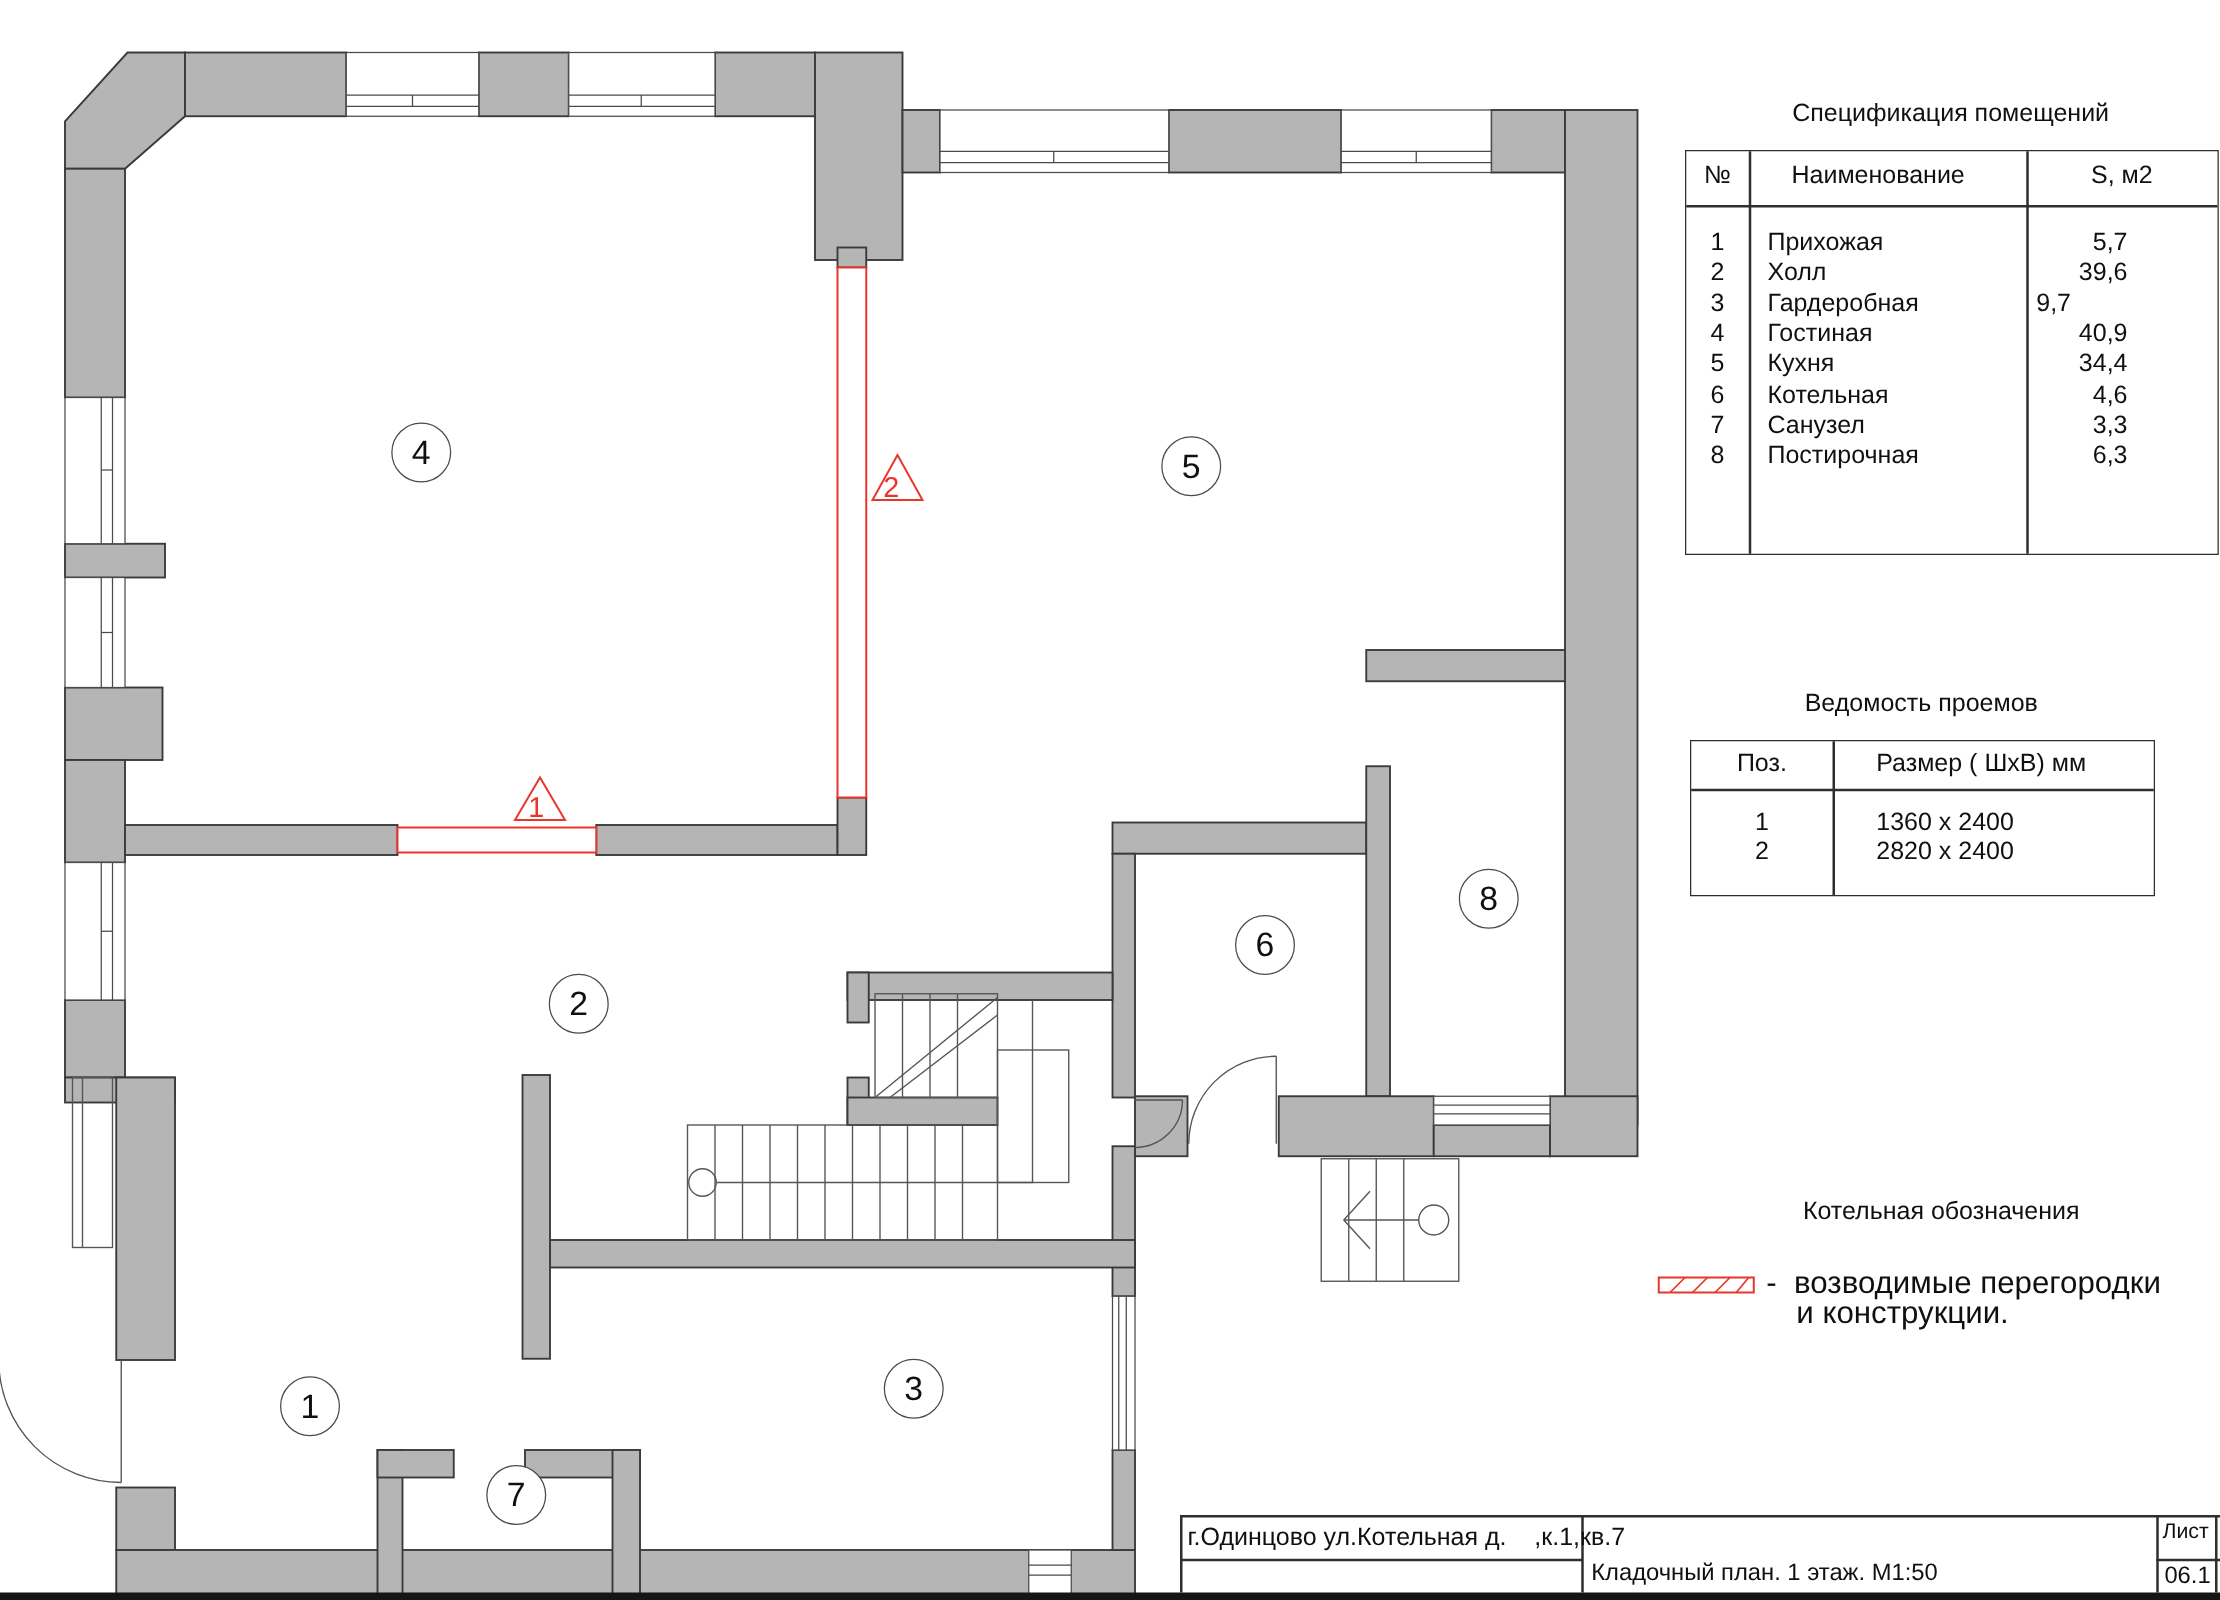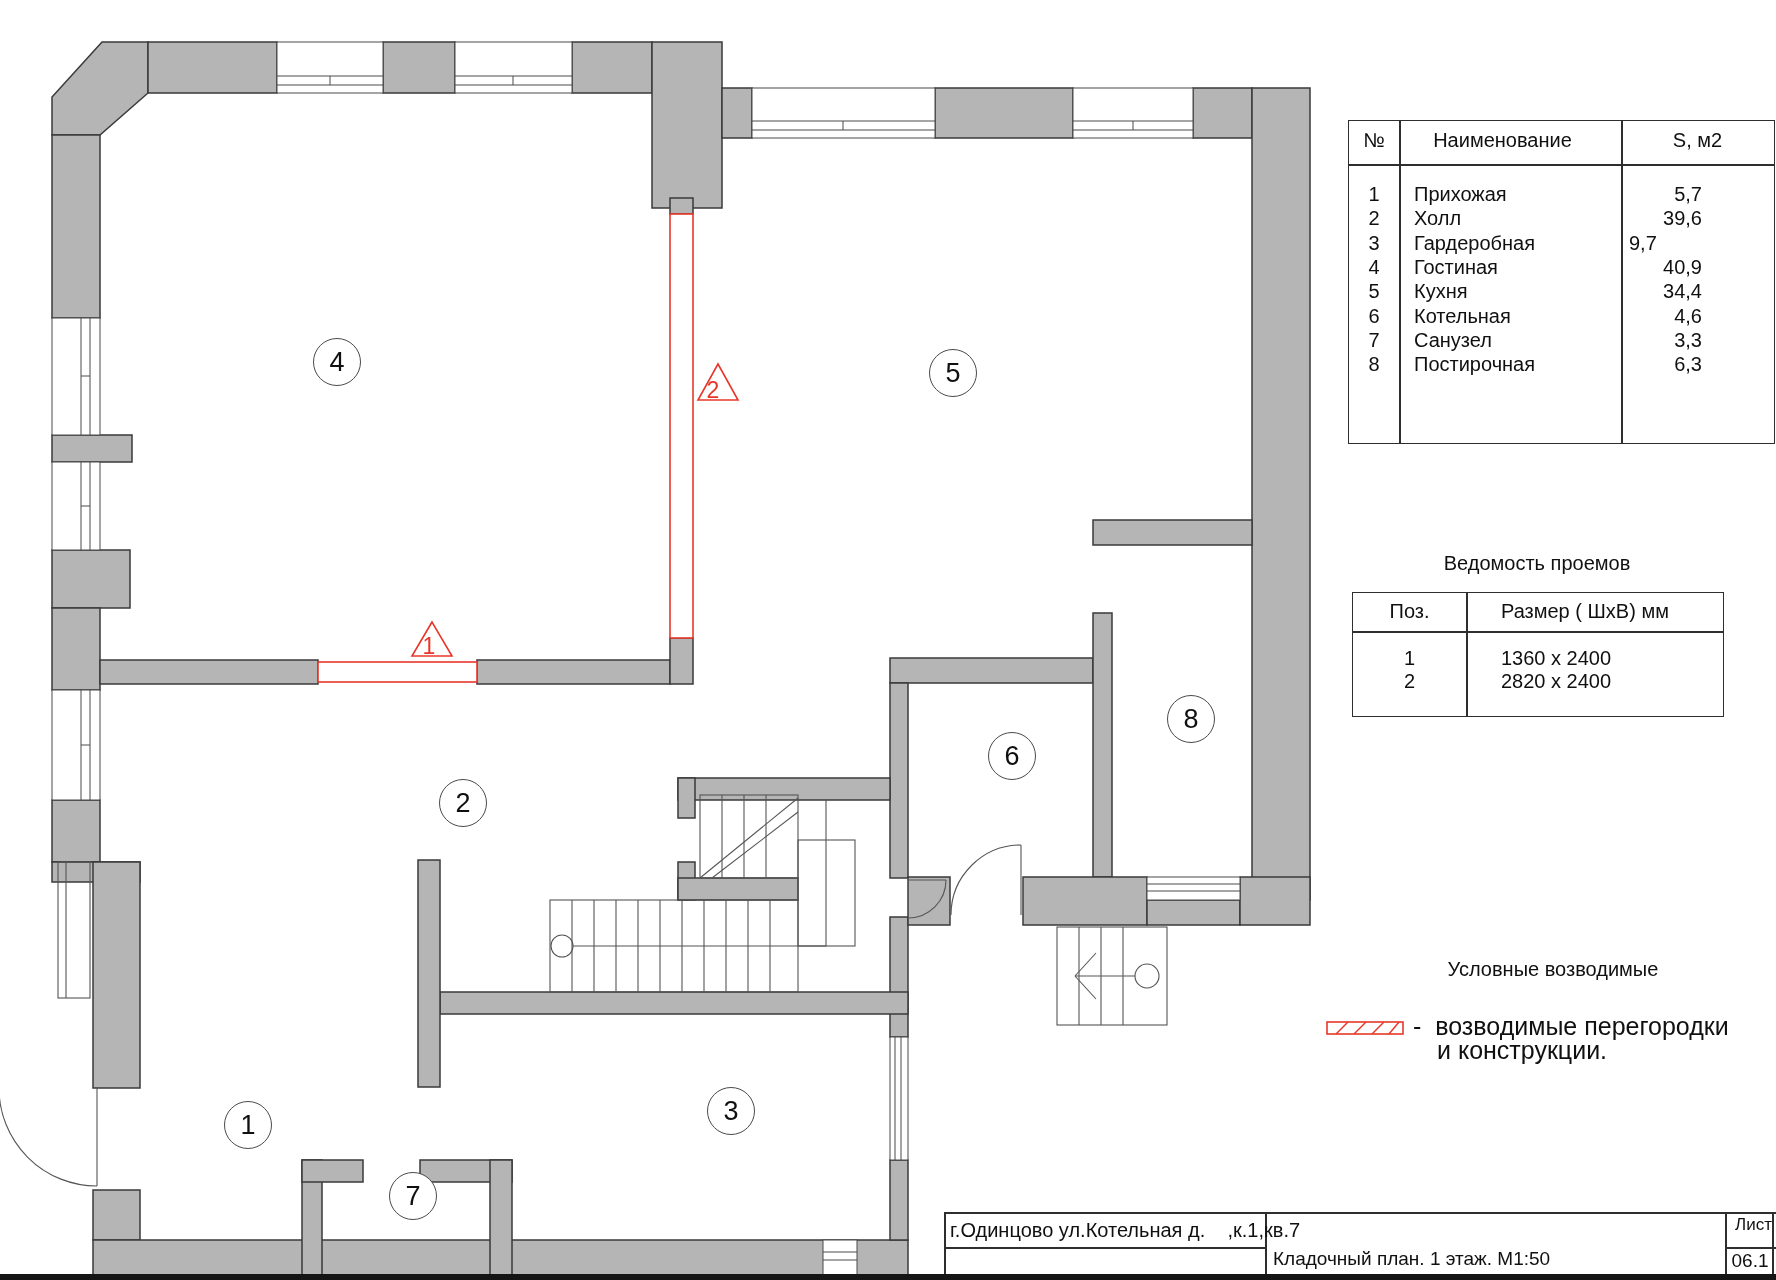--- a/index.html
+++ b/index.html
@@ -238,20 +238,21 @@
   <div class="room-badge" style="left:707px;top:1087px;">3</div>
   <div class="room-badge" style="left:313px;top:338px;">4</div>
   <div class="room-badge" style="left:929px;top:349px;">5</div>
   <div class="room-badge" style="left:988px;top:732px;">6</div>
   <div class="room-badge" style="left:389px;top:1172px;">7</div>
   <div class="room-badge" style="left:1167px;top:695px;">8</div>
 
   <div class="marker-num" style="left:429px;top:646px;">1</div>
   <div class="marker-num" style="left:713px;top:390px;">2</div>
 
+  <div class="sheet-title" style="left:1348px;top:80px;width:425px;">Спецификация помещений</div>
 
   <div class="tbl" style="left:1348px;top:120px;width:425px;height:322px;">
     <div class="vline" style="left:50px;"></div>
     <div class="vline" style="left:272px;"></div>
     <div class="hline" style="top:43px;"></div>
 
     <div class="trow hdr" style="top:8px;">
       <div class="spec-num">№</div>
       <div class="spec-name" style="text-align:center;padding-left:0;">Наименование</div>
       <div class="spec-area" style="text-align:center;padding-right:0;margin-left:15px;">S, м2</div>
@@ -313,33 +314,33 @@
     <div class="trow" style="top:54px;">
       <div class="ved-pos">1</div>
       <div class="ved-size">1360 x 2400</div>
     </div>
     <div class="trow" style="top:77px;">
       <div class="ved-pos">2</div>
       <div class="ved-size">2820 x 2400</div>
     </div>
   </div>
 
-  <div class="sheet-title" style="left:1403px;top:958px;width:300px;">Условные возводимые</div>
+  <div class="sheet-title" style="left:1403px;top:958px;width:300px;">Котельная обозначения</div>
   <div class="legend-line" style="left:1413px;top:1012px;">-  возводимые перегородки</div>
   <div class="legend-line" style="left:1437px;top:1036px;">и конструкции.</div>
 
   <div>
     <div class="tb-line-h" style="left:944px;top:1212px;width:832px;"></div>
     <div class="tb-line-h" style="left:944px;top:1247px;width:322px;"></div>
     <div class="tb-line-h" style="left:1725px;top:1247px;width:51px;"></div>
     <div class="tb-line-v" style="left:944px;top:1212px;height:62px;"></div>
     <div class="tb-line-v" style="left:1265px;top:1212px;height:62px;"></div>
     <div class="tb-line-v" style="left:1725px;top:1212px;height:62px;"></div>
     <div class="tb-line-v" style="left:1772px;top:1212px;height:62px;"></div>
 
     <div class="tb-text" style="left:950px;top:1219px;width:312px;text-align:center;font-size:20px;white-space:pre;">г.Одинцово ул.Котельная д.    ,к.1,кв.7</div>
     <div class="tb-text" style="left:1273px;top:1248px;">Кладочный план. 1 этаж. М1:50</div>
-    <div class="tb-text" style="left:1725px;top:1215px;width:47px;text-align:right;font-size:17px;">Лист</div>
+    <div class="tb-text" style="left:1725px;top:1215px;width:47px;text-align:center;font-size:17px;">Лист</div>
     <div class="tb-text" style="left:1725px;top:1250px;width:50px;text-align:center;">06.1</div>
   </div>
 
   <div class="bottom-bar"></div>
 </div>
 
 </body></html>

